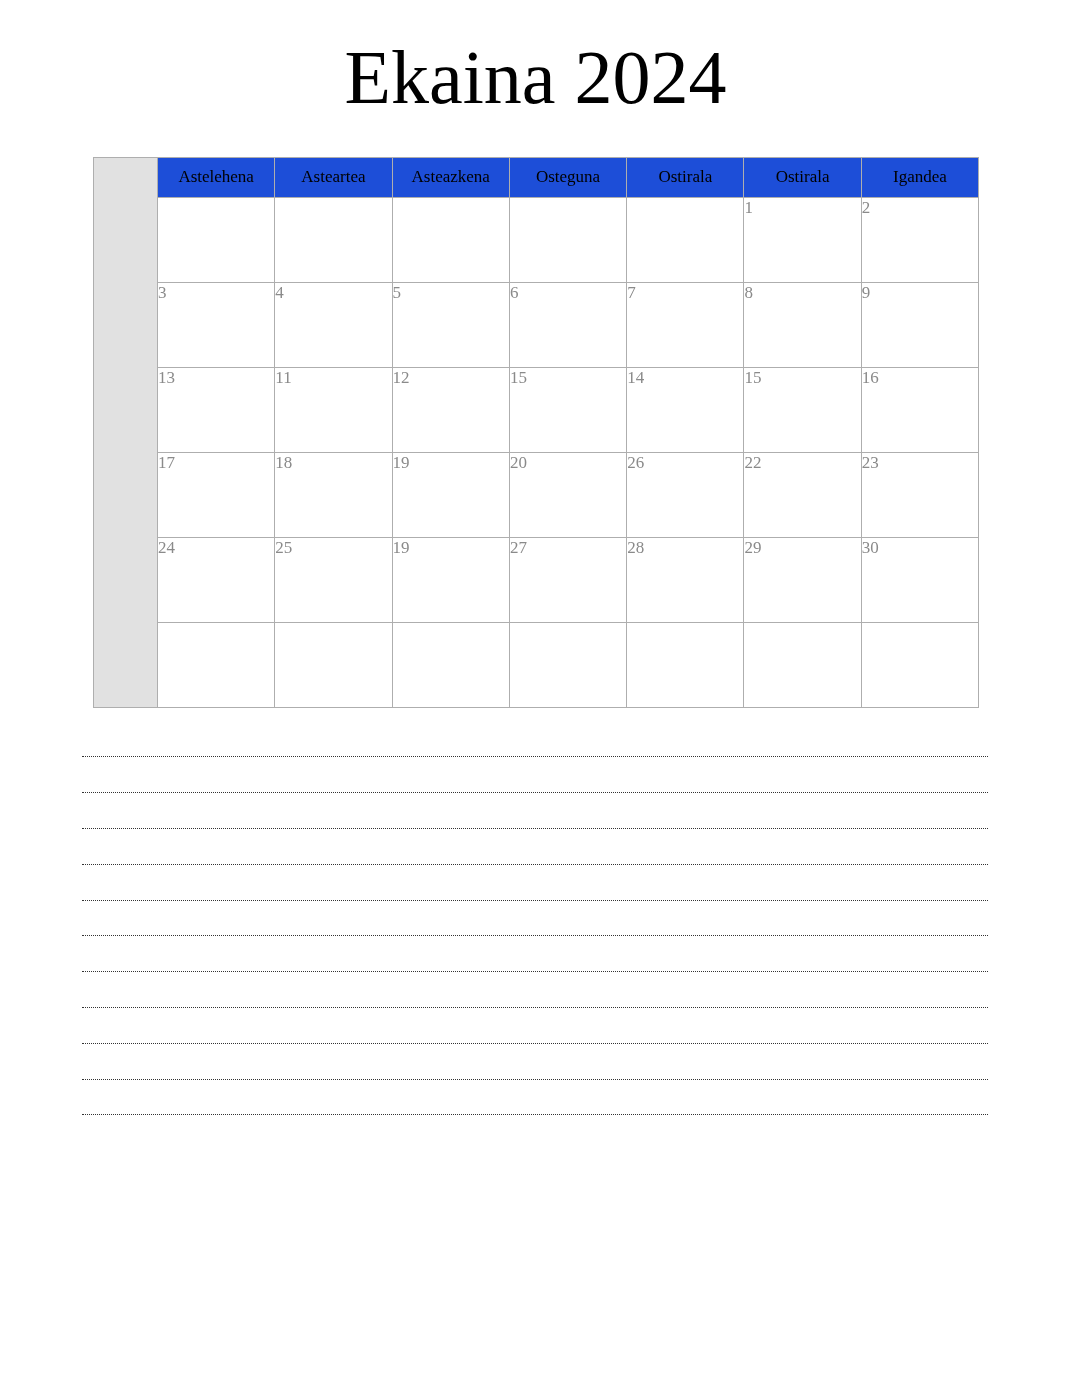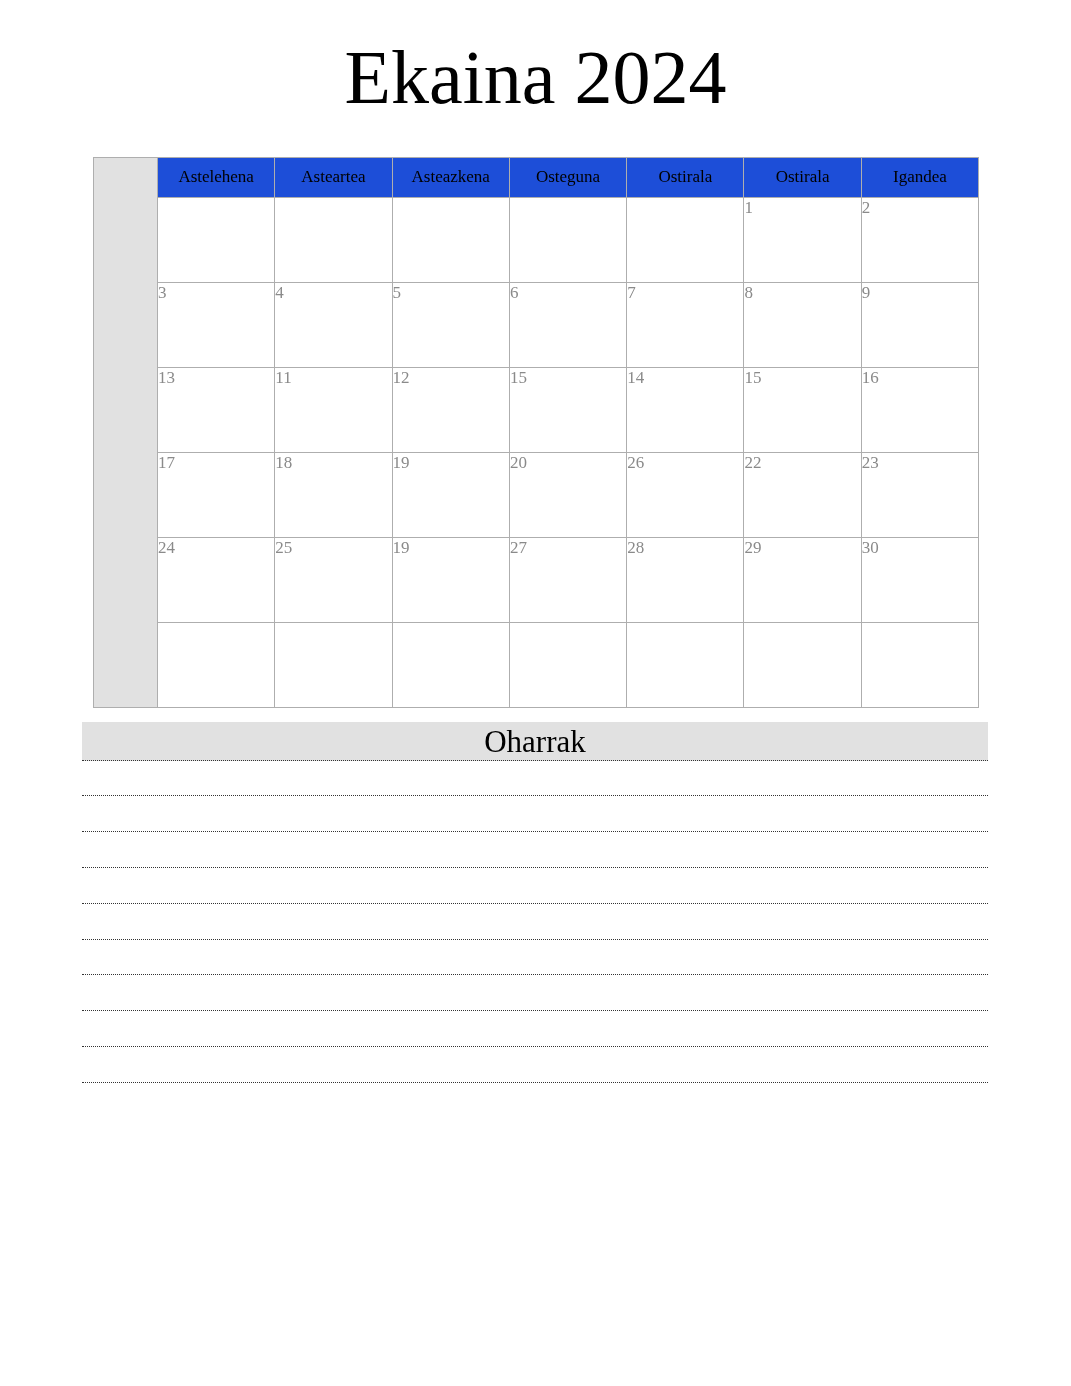--- a/index.html
+++ b/index.html
@@ -166,21 +166,20 @@
         <td class="day-cell"></td>
         <td class="day-cell"></td>
         <td class="day-cell"></td>
         <td class="day-cell"></td>
       </tr>
     </tbody>
   </table>
 
 
   <div class="notes">
-    <div class="notes-header">Oharrak</div>
     <div class="note-line"></div>
     <div class="note-line"></div>
     <div class="note-line"></div>
     <div class="note-line"></div>
     <div class="note-line"></div>
     <div class="note-line"></div>
     <div class="note-line"></div>
     <div class="note-line"></div>
     <div class="note-line"></div>
     <div class="note-line"></div>

